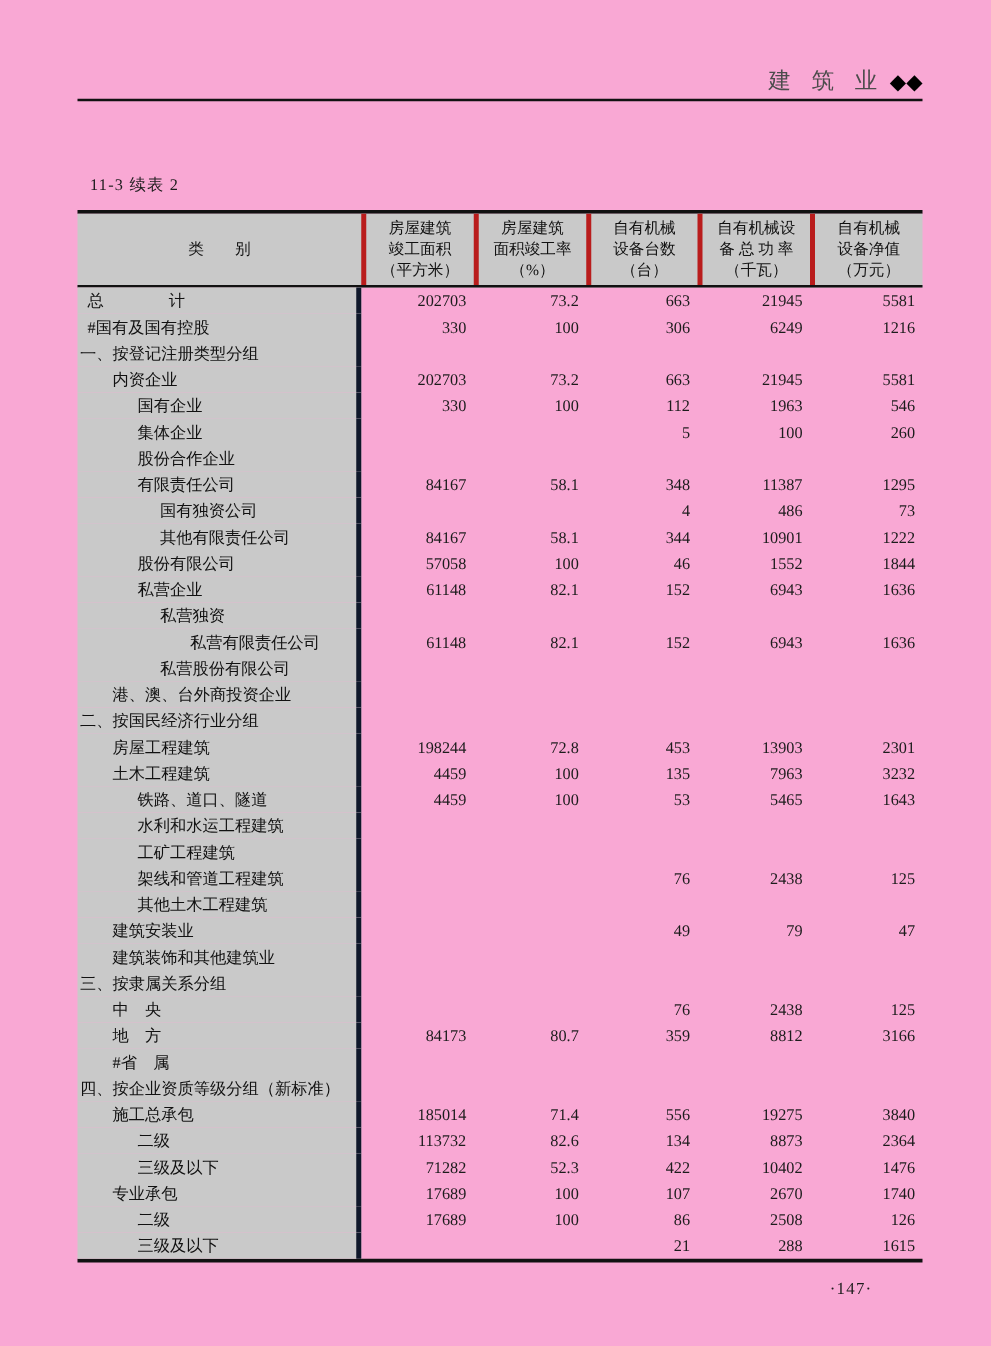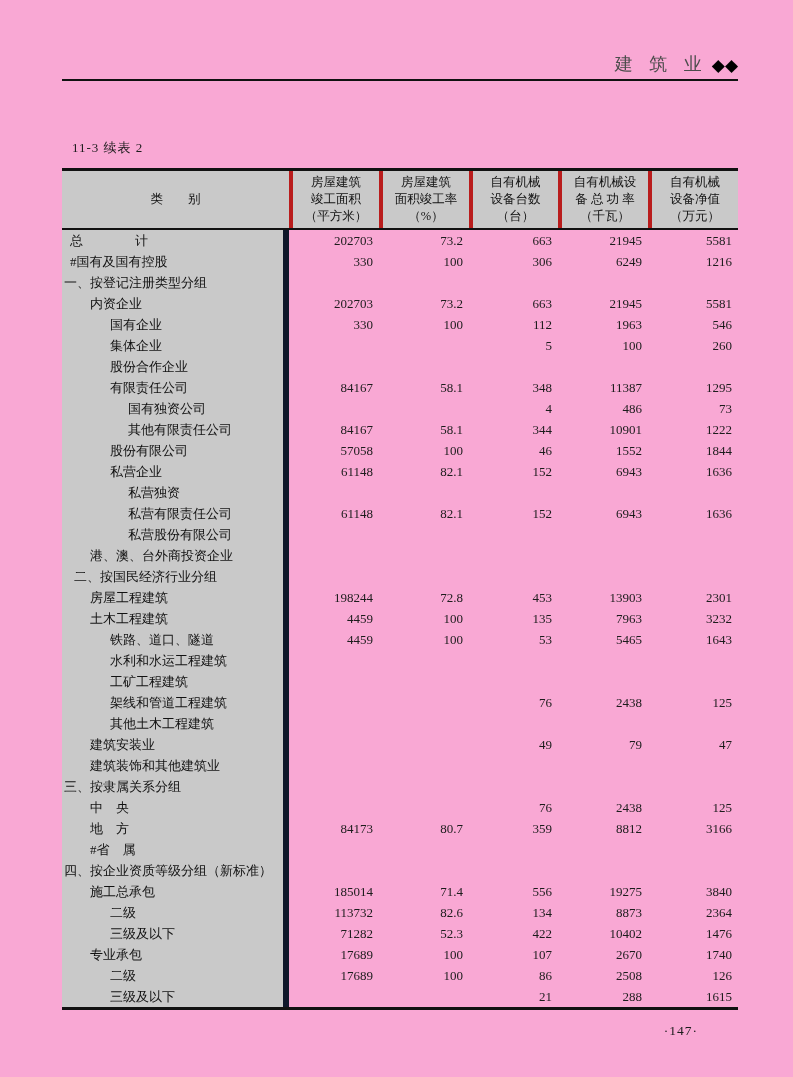--- a/index.html
+++ b/index.html
@@ -67,21 +67,21 @@
     display:grid;
     grid-template-columns:227px 90px 90px 89px 90px 90px;
     height:21px;
   }
   .td {
     font-size:13px; line-height:21px;
     overflow:hidden; white-space:nowrap;
   }
   .td.label {
     background:#c9c9c9;
-    border-right:6px solid #0f172a;
+    border-right:4px solid #0f172a;
     color:#111;
   }
   .td.num {
     text-align:right;
     padding-right:6px;
     font-family:"Liberation Serif","DejaVu Serif",serif;
   }
   
   .pageno {
     position:absolute; top:1023px; left:62px; width:676px;
@@ -219,21 +219,21 @@
         </div>
         <div class="tr">
           <div class="td label" style="padding-left: 66px;">私营独资</div>
           <div class="td num"></div>
           <div class="td num"></div>
           <div class="td num"></div>
           <div class="td num"></div>
           <div class="td num"></div>
         </div>
         <div class="tr">
-          <div class="td label" style="padding-left: 66px;">私营有限责任公司</div>
+          <div class="td label" style="padding-left: 90px;">私营有限责任公司</div>
           <div class="td num">61148</div>
           <div class="td num">82.1</div>
           <div class="td num">152</div>
           <div class="td num">6943</div>
           <div class="td num">1636</div>
         </div>
         <div class="tr">
           <div class="td label" style="padding-left: 66px;">私营股份有限公司</div>
           <div class="td num"></div>
           <div class="td num"></div>
@@ -243,21 +243,21 @@
         </div>
         <div class="tr">
           <div class="td label" style="padding-left: 28px;">港、澳、台外商投资企业</div>
           <div class="td num"></div>
           <div class="td num"></div>
           <div class="td num"></div>
           <div class="td num"></div>
           <div class="td num"></div>
         </div>
         <div class="tr">
-          <div class="td label" style="padding-left: 12px;">二、按国民经济行业分组</div>
+          <div class="td label" style="padding-left: 2px;">二、按国民经济行业分组</div>
           <div class="td num"></div>
           <div class="td num"></div>
           <div class="td num"></div>
           <div class="td num"></div>
           <div class="td num"></div>
         </div>
         <div class="tr">
           <div class="td label" style="padding-left: 28px;">房屋工程建筑</div>
           <div class="td num">198244</div>
           <div class="td num">72.8</div>

